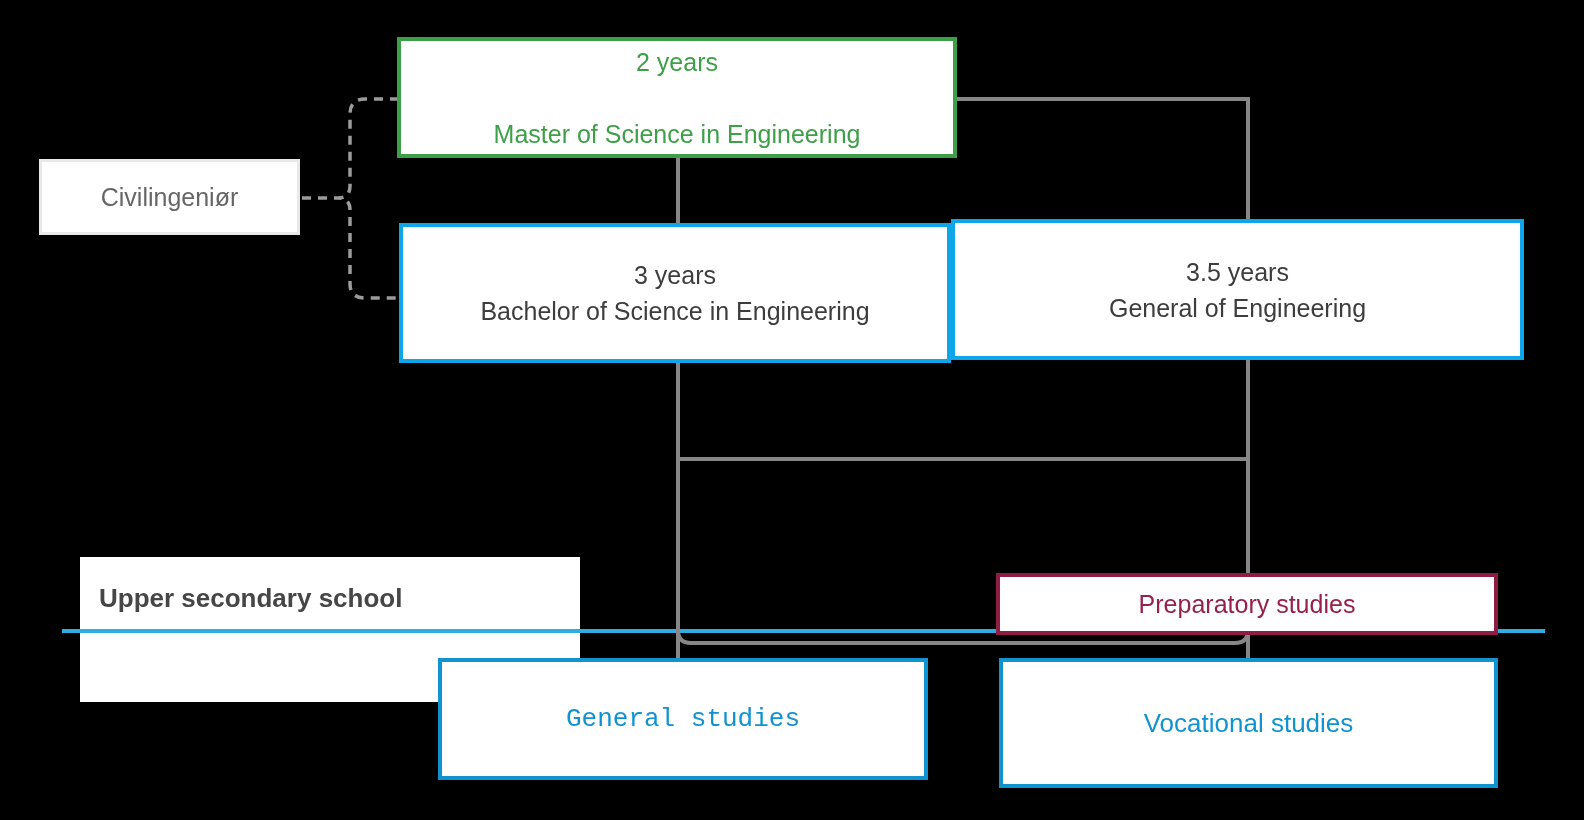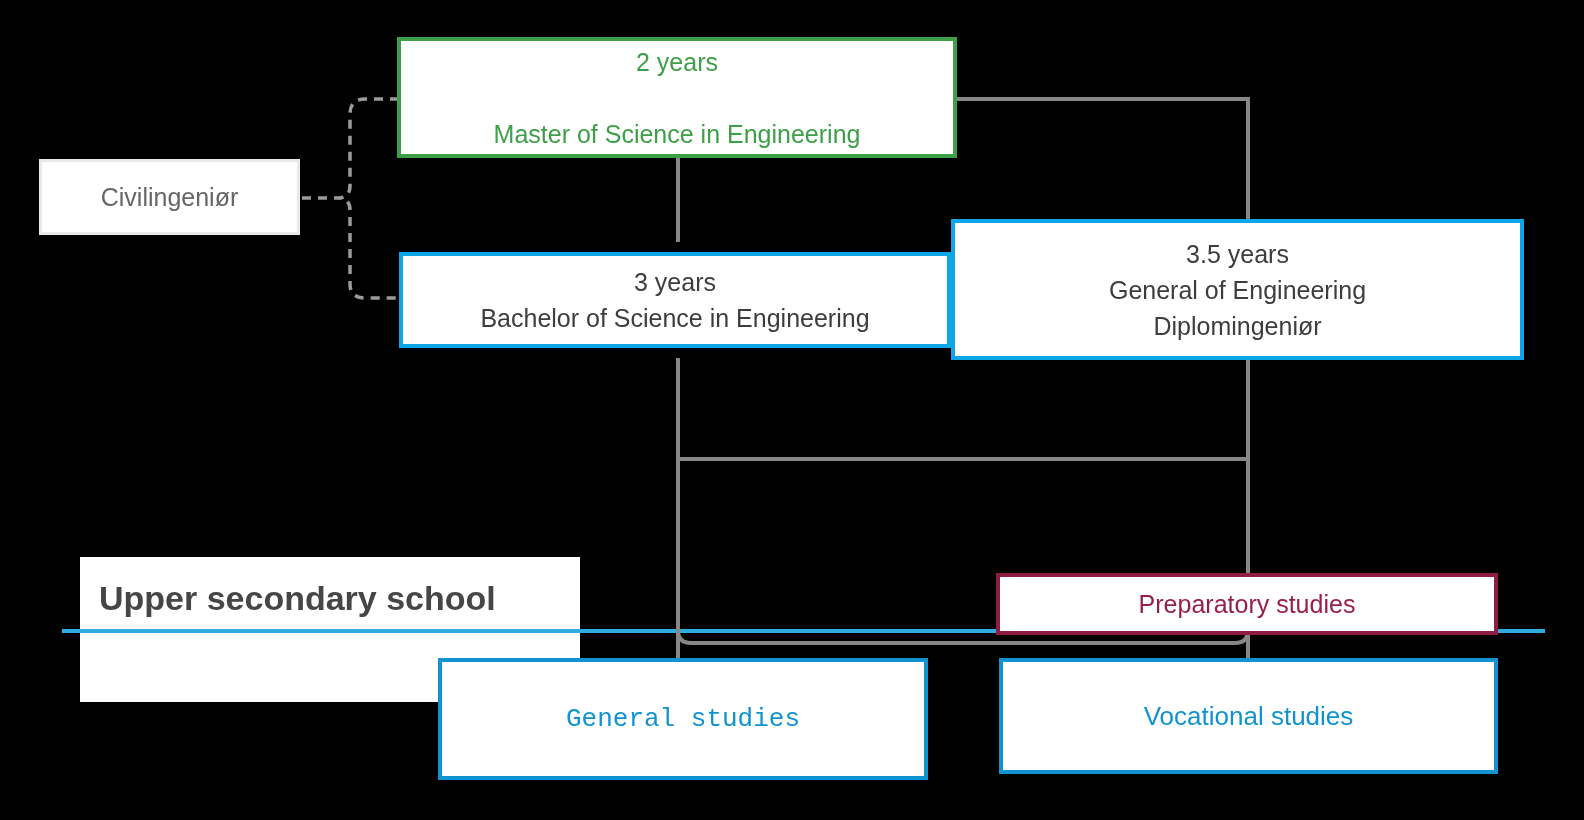--- a/index.html
+++ b/index.html
@@ -28,21 +28,21 @@
   .dark-box{border:4px solid #0ea5e9;color:#3d3d3d;}
   .maroon-box{border:4px solid #8e1c44;color:#96204b;}
   .blue-box{border:4px solid #1193cf;color:#1193cf;font-size:26px;}
   .plain-box{border:3px solid #eae8e8;color:#666;}
   .upper-box{
     position:absolute;
     background:#fff;
     box-sizing:border-box;
     z-index:1;
     color:#464646;
-    font-size:34px;
+    font-size:26px;
     font-weight:bold;
     padding:26px 0 0 19px;
     line-height:30px;
   }
   .blue-line{
     position:absolute;
     background:#2fade1;
     z-index:2;
   }
   svg.connectors{position:absolute;inset:0;z-index:3;}
@@ -79,36 +79,35 @@
 
   <div class="box plain-box" style="left:39px;top:159px;width:261px;height:76px;">
     <span>Civilingeniør</span>
   </div>
 
   <div class="box green-box" style="left:397px;top:37px;width:560px;height:121px;">
     <span>2 years</span>
     <span>Master of Science in Engineering</span>
   </div>
 
-  <div class="box dark-box" style="left:399px;top:252px;width:552px;height:96px;">
+  <div class="box dark-box" style="left:399px;top:223px;width:552px;height:140px;">
     <span>3 years</span>
     <span>Bachelor of Science in Engineering</span>
   </div>
 
   <div class="box dark-box" style="left:951px;top:219px;width:573px;height:141px;">
     <span>3.5 years</span>
     <span>General of Engineering</span>
-    <span>Diplomingeniør</span>
   </div>
 
   <div class="box maroon-box" style="left:996px;top:541px;width:502px;height:62px;margin-top:32px;">
     <span>Preparatory studies</span>
   </div>
 
   <div class="box blue-box" style="left:438px;top:658px;width:490px;height:122px;font-family:Liberation Mono, monospace;">
     <span>General studies</span>
   </div>
 
-  <div class="box blue-box" style="left:999px;top:658px;width:499px;height:116px;">
+  <div class="box blue-box" style="left:999px;top:658px;width:499px;height:130px;">
     <span>Vocational studies</span>
   </div>
 
 </div>
 
 </body></html>

